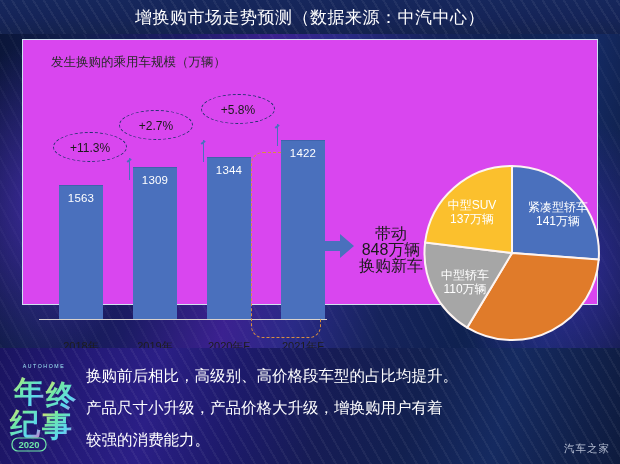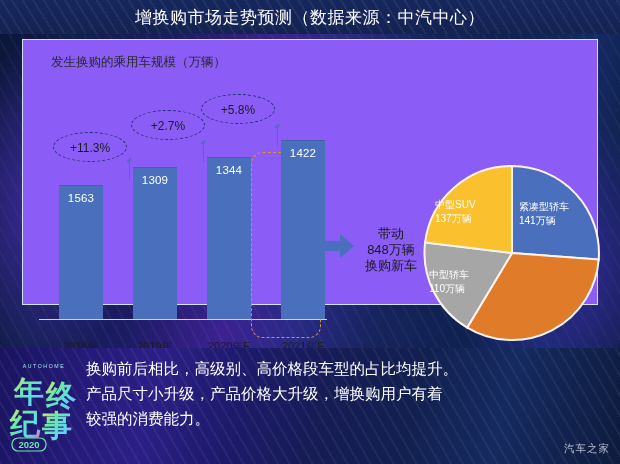--- a/index.html
+++ b/index.html
@@ -83,21 +83,21 @@
     font-size: 17px;
     letter-spacing: .5px;
     white-space: nowrap;
   }
 
   
   .card {
     position: absolute;
     left: 22px; top: 39px;
     width: 576px; height: 266px;
-    background: #8b5cf6;
+    background: #d946ef;
     border: 1px solid #cfe3ef;
     box-sizing: border-box;
   }
   .card-inner { position: absolute; inset: 0; }
 
   .chart-title {
     position: absolute;
     left: 28px; top: 14px;
     font-size: 12.5px;
     color: #2a2a2a;
@@ -188,40 +188,40 @@
   .arrow-wrap {
     position: absolute;
     left: 298px; top: 193px;
     width: 34px; height: 26px;
   }
   .arrow-wrap svg { display: block; }
   .drive-text {
     position: absolute;
     left: 336px; top: 186px;
     width: 64px;
-    font-size: 13px;
+    font-size: 16px;
     color: #1a1a1a;
     line-height: 16px;
     text-align: center;
   }
   .drive-text div { white-space: nowrap; }
 
   
   .pie-wrap {
     position: absolute;
     left: 400px; top: 124px;
     width: 178px; height: 178px;
   }
   .pie-wrap svg { display: block; }
   .pie-label {
     position: absolute;
     color: #ffffff;
-    font-size: 10px;
+    font-size: 12px;
     line-height: 14px;
-    text-align: left;
+    text-align: center;
     white-space: nowrap;
     pointer-events: none;
   }
 
   
   .caption-band {
     position: absolute;
     left: 0; top: 348px;
     width: 620px; height: 116px;
     overflow: hidden;
@@ -249,21 +249,21 @@
       rgba(255,255,255,0) 10px);
   }
   .cb-text {
     position: absolute;
     left: 86px; top: 8px;
     width: 520px;
     color: #ffffff;
     font-size: 15.5px;
     line-height: 25px;
   }
-  .cb-text div { white-space: nowrap; }
+  .cb-text div { white-space: nowrap; margin-top: 7px; }
 
   .watermark {
     position: absolute;
     right: 10px; bottom: 8px;
     color: #cfd6e8;
     font-size: 10.5px;
     opacity: .85;
     letter-spacing: 1px;
   }
 
@@ -294,21 +294,21 @@
     <div class="card-inner">
 
       <div class="chart-title">发生换购的乘用车规模（万辆）</div>
 
       <div class="bars">
         <div class="axis-line"></div>
 
         <div class="growth" style="left:22px; top:32px;">+11.3%</div>
         <div class="tick" style="left:98px; top:58px; height:22px;"></div>
 
-        <div class="growth" style="left:100px; top:10px;">+2.7%</div>
+        <div class="growth" style="left:88px; top:10px;">+2.7%</div>
         <div class="tick" style="left:172px; top:40px; height:22px;"></div>
 
         <div class="growth" style="left:170px; top:-6px;">+5.8%</div>
         <div class="tick" style="left:246px; top:24px; height:22px;"></div>
 
         <div class="hl-box" style="left:220px; top:52px; width:70px; height:186px;"></div>
 
         <div class="bar-col" style="left:16px;">
           <div class="bar-rect" style="height:133px;">
             <span class="bar-val">1563</span>

